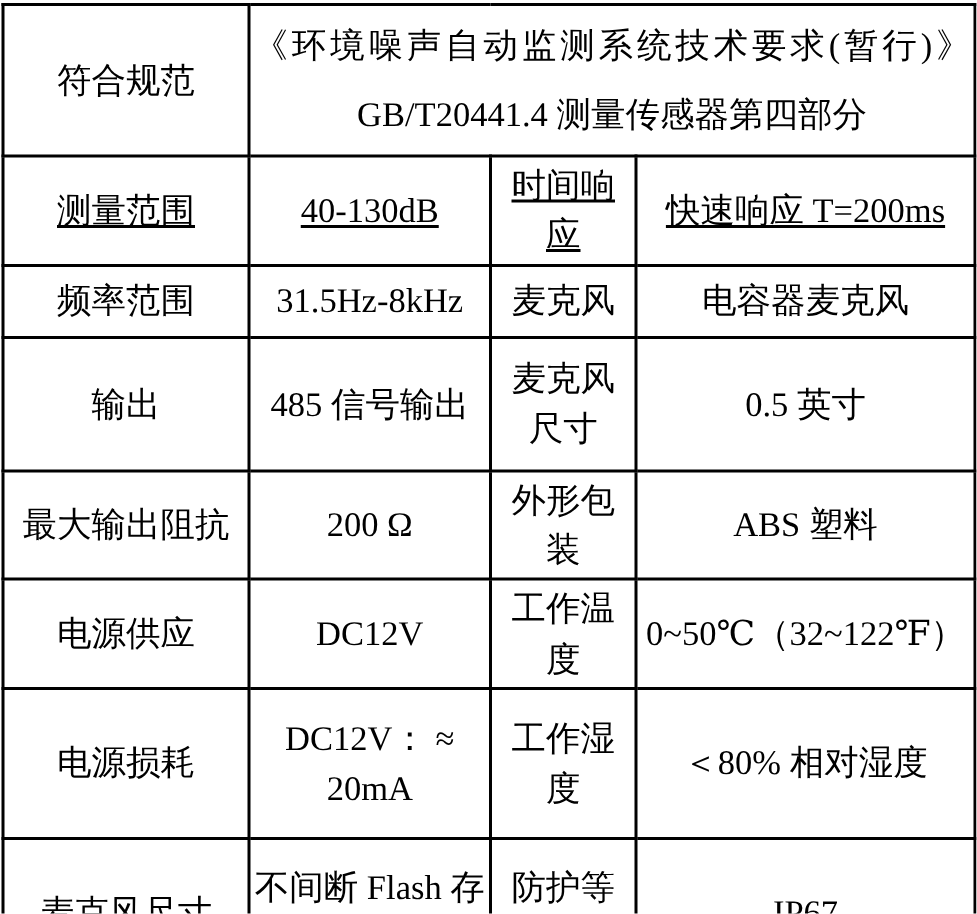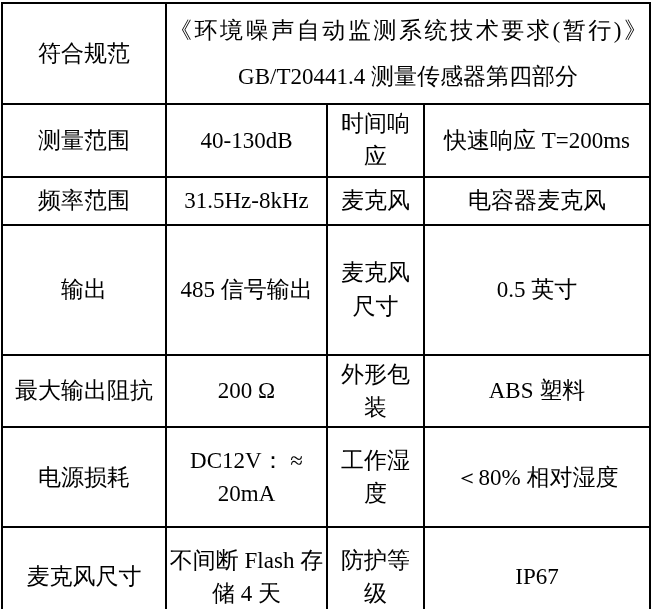--- a/index.html
+++ b/index.html
@@ -23,23 +23,23 @@
     border: 2px solid #000000;
     text-align: center;
     vertical-align: middle;
     font-size: 23px;
     padding: 2px;
     overflow: hidden;
     line-height: 1.45;
   }
   
   tr.h-r1 { height: 101px; }
-  tr.h-r2 { height: 44px; }
+  tr.h-r2 { height: 44px; text-decoration: underline; }
   tr.h-r3 { height: 48px; }
-  tr.h-r4 { height: 130px; }
+  tr.h-r4 { height: 89px; }
   tr.h-r5 { height: 53px; }
   tr.h-r6 { height: 51px; }
   tr.h-r7 { height: 100px; }
   tr.h-r8 { height: 99px; }
 
   
   td.compliance-val {
     text-align: left;
     padding: 0 3px;
   }
@@ -98,20 +98,26 @@
     <td>0.5 英寸</td>
   </tr>
 
   <tr class="h-r5">
     <td>最大输出阻抗</td>
     <td>200 Ω</td>
     <td>外形包装</td>
     <td>ABS 塑料</td>
   </tr>
 
+  <tr class="h-r6">
+    <td>电源供应</td>
+    <td>DC12V</td>
+    <td>工作温度</td>
+    <td>0~50℃（32~122℉）</td>
+  </tr>
 
   <tr class="h-r7">
     <td>电源损耗</td>
     <td class="pre tall-lines">DC12V： ≈
 20mA</td>
     <td>工作湿度</td>
     <td>＜80% 相对湿度</td>
   </tr>
 
   <tr class="h-r8">

